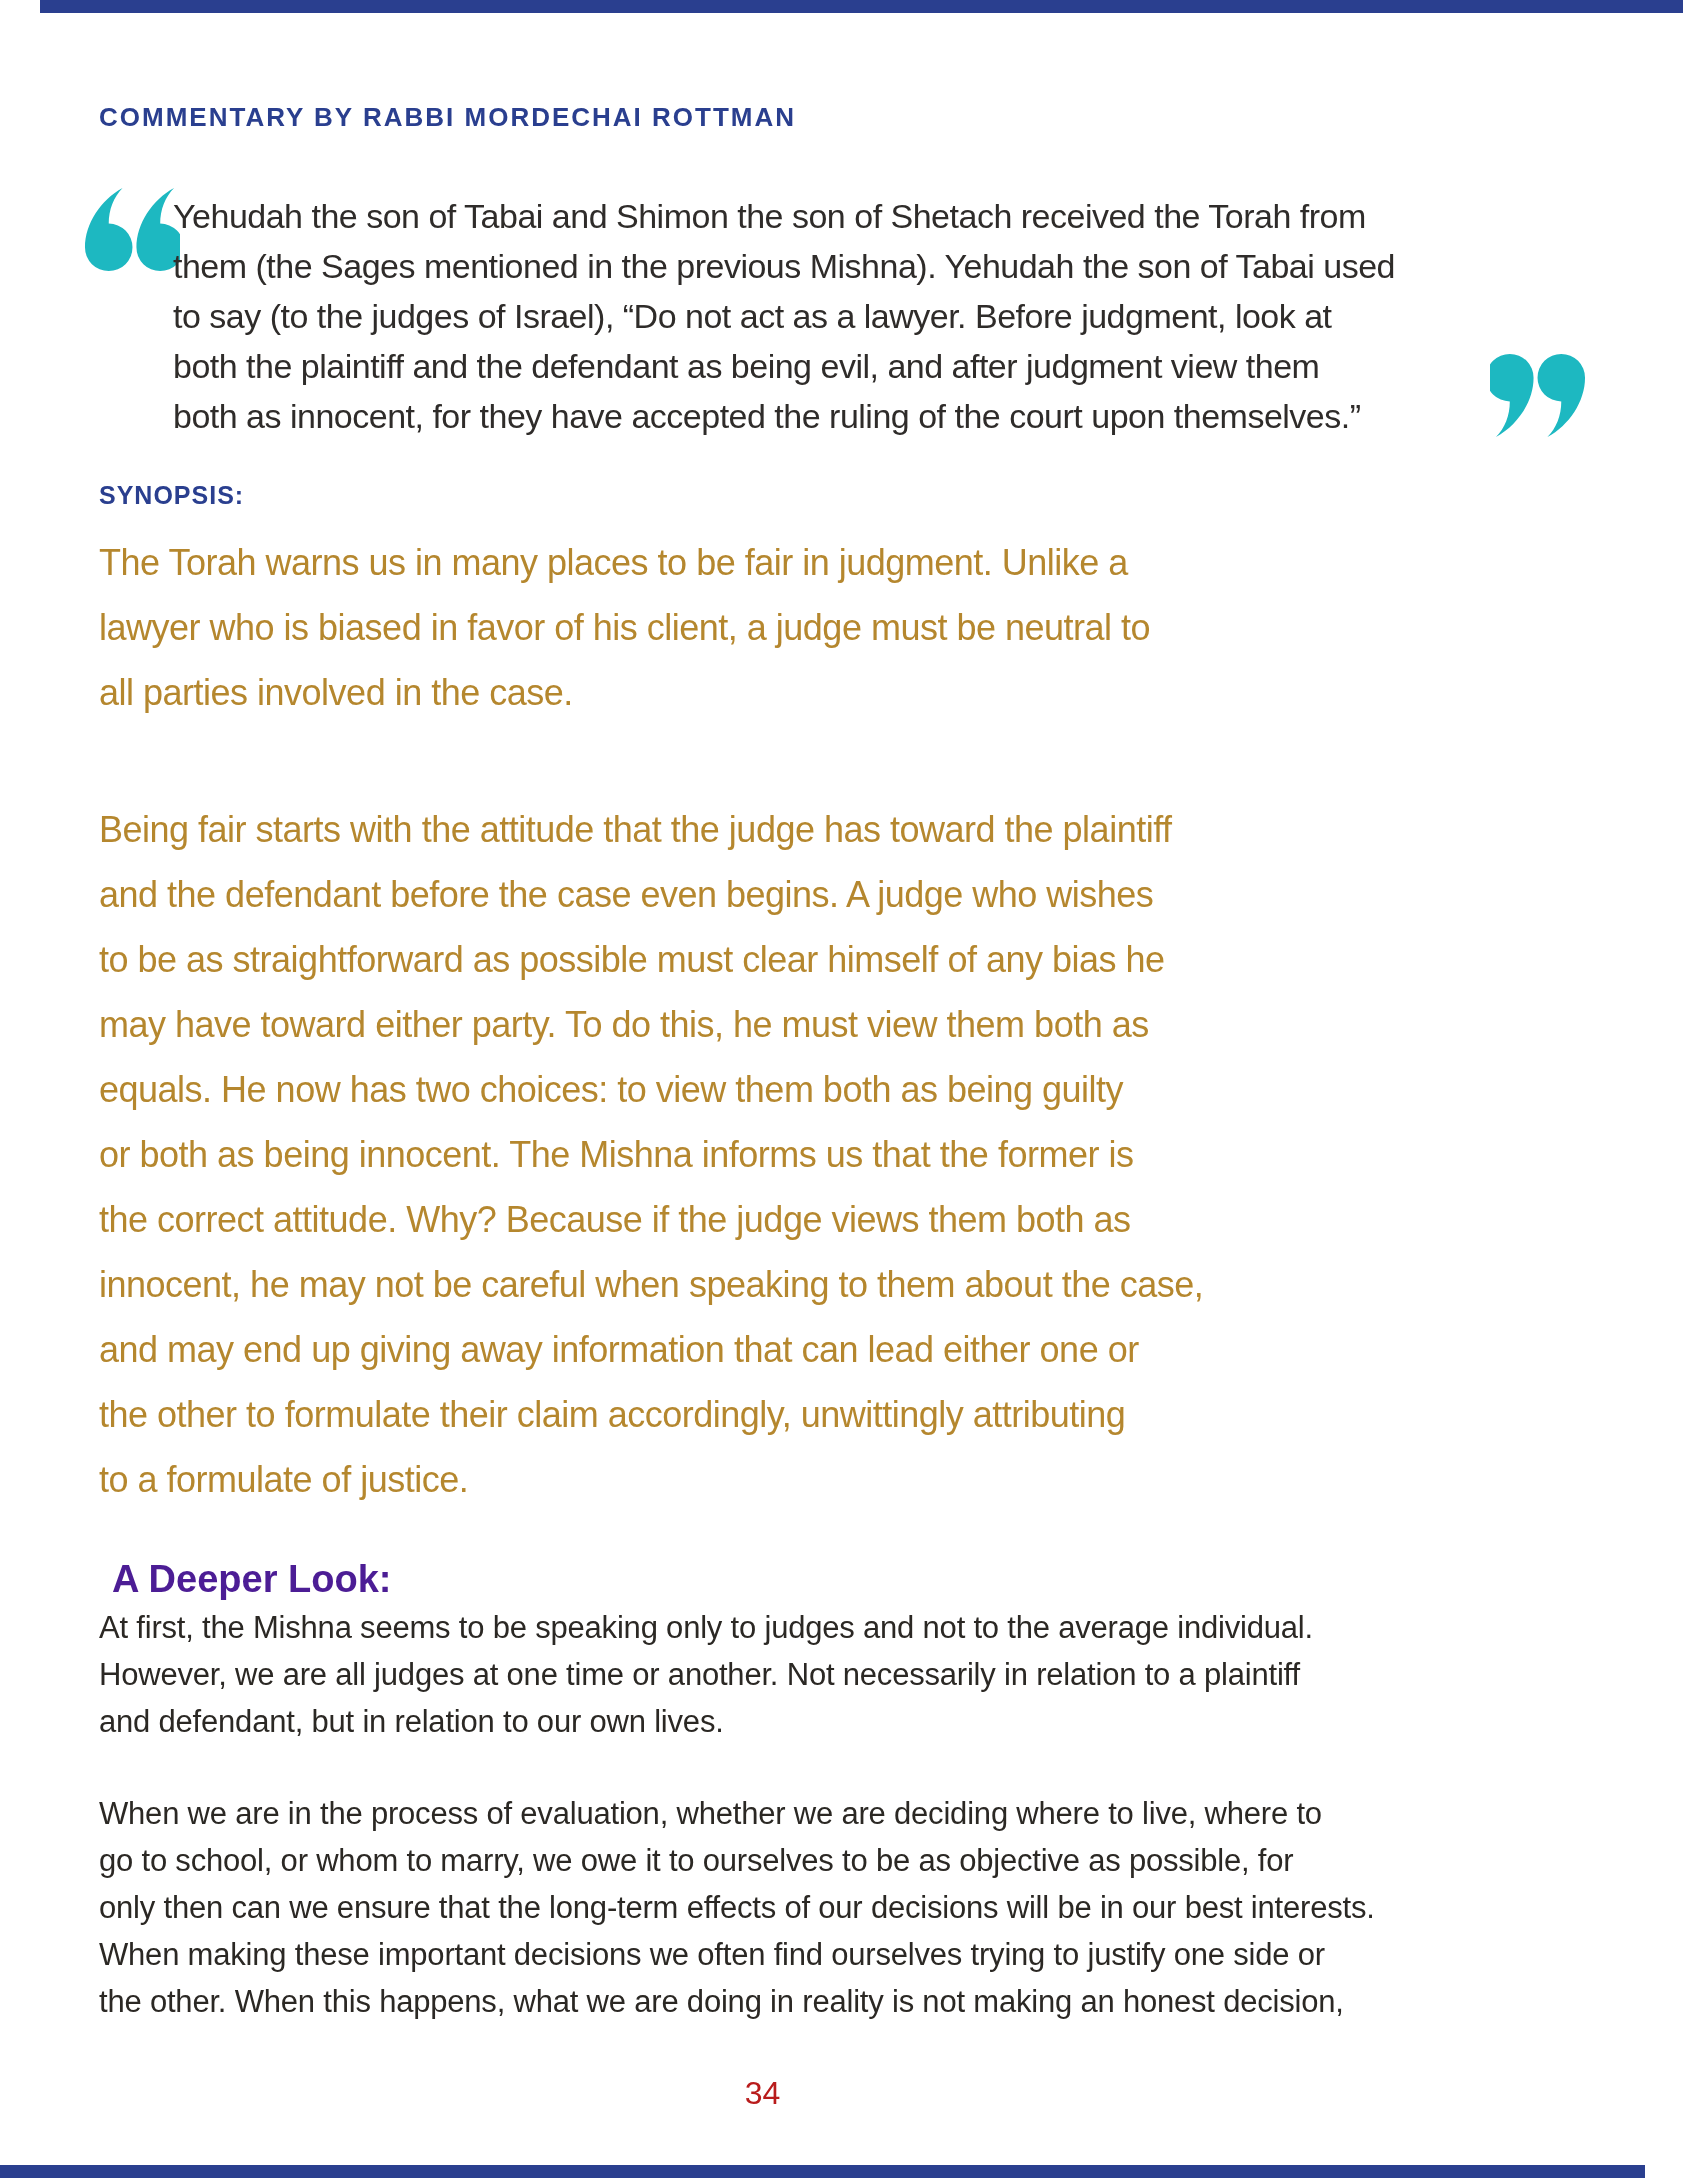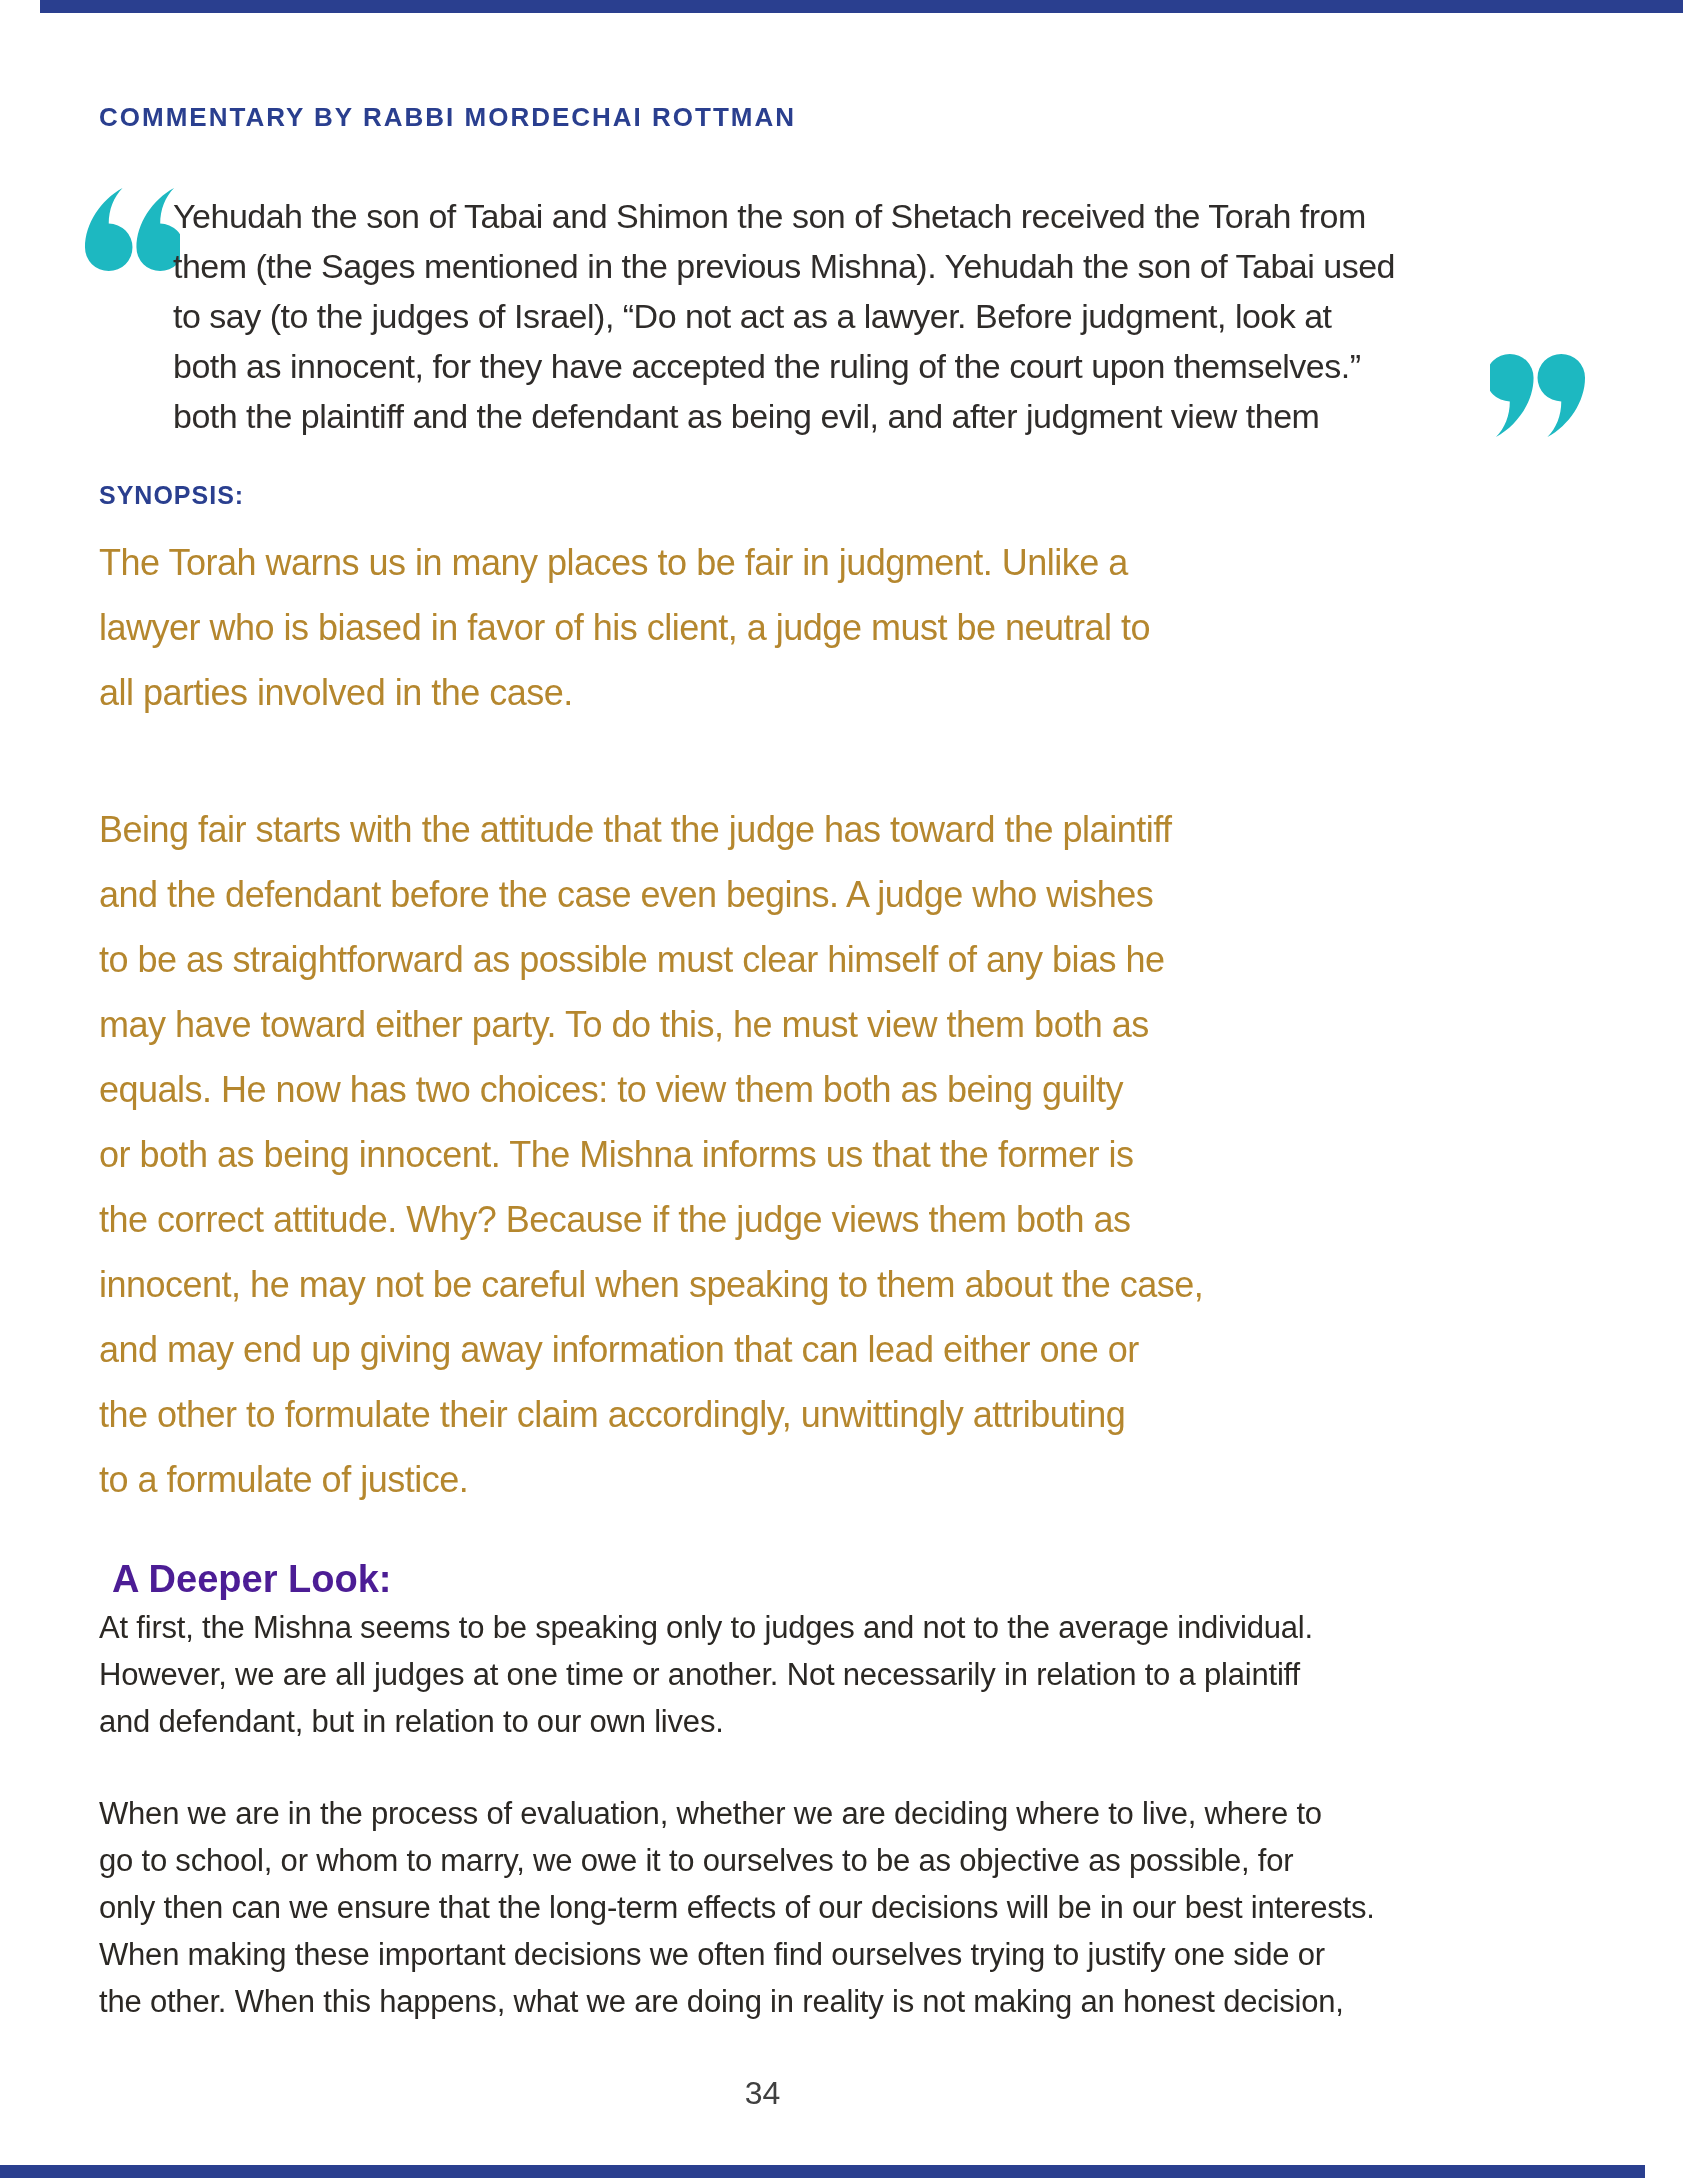--- a/index.html
+++ b/index.html
@@ -52,21 +52,21 @@
   .body-para{position:absolute;left:99px;}
   .body-para .line{
     font-size:31px;font-weight:400;line-height:47px;letter-spacing:-0.2px;
     color:#2b2824;white-space:nowrap;
   }
   .body-p1{top:1604px;}
   .body-p2{top:1790px;}
 
   .page-number{
     position:absolute;left:0;top:2075px;width:1525px;
-    text-align:center;font-size:32px;color:#404040;
+    text-align:center;font-size:32px;color:#b91c1c;
   }
 </style>
 </head>
 <body>
 
 <div class="page">
 
   <div class="rule rule-top"></div>
   <div class="rule rule-bottom"></div>
 
@@ -76,22 +76,22 @@
     <svg viewBox="0 0 100 95" xmlns="http://www.w3.org/2000/svg">
       <path d="M42 2 C20 14 4 38 4 62 A24 24 0 1 0 28 38 C28 24 33 11 42 2 Z"></path>
       <path d="M94 2 C72 14 56 38 56 62 A24 24 0 1 0 80 38 C80 24 85 11 94 2 Z"></path>
     </svg>
   </div>
 
   <div class="quote-block">
     <div class="line">Yehudah the son of Tabai and Shimon the son of Shetach received the Torah from</div>
     <div class="line">them (the Sages mentioned in the previous Mishna). Yehudah the son of Tabai used</div>
     <div class="line">to say (to the judges of Israel), “Do not act as a lawyer. Before judgment, look at</div>
+    <div class="line">both the plaintiff and the defendant as being evil, and after judgment view them</div>
     <div class="line">both as innocent, for they have accepted the ruling of the court upon themselves.”</div>
-    <div class="line">both the plaintiff and the defendant as being evil, and after judgment view them</div>
   </div>
 
   <div class="qmark qmark-close">
     <svg viewBox="0 0 100 95" xmlns="http://www.w3.org/2000/svg">
       <path d="M42 2 C20 14 4 38 4 62 A24 24 0 1 0 28 38 C28 24 33 11 42 2 Z"></path>
       <path d="M94 2 C72 14 56 38 56 62 A24 24 0 1 0 80 38 C80 24 85 11 94 2 Z"></path>
     </svg>
   </div>
 
   <div class="syn-heading">SYNOPSIS:</div>

